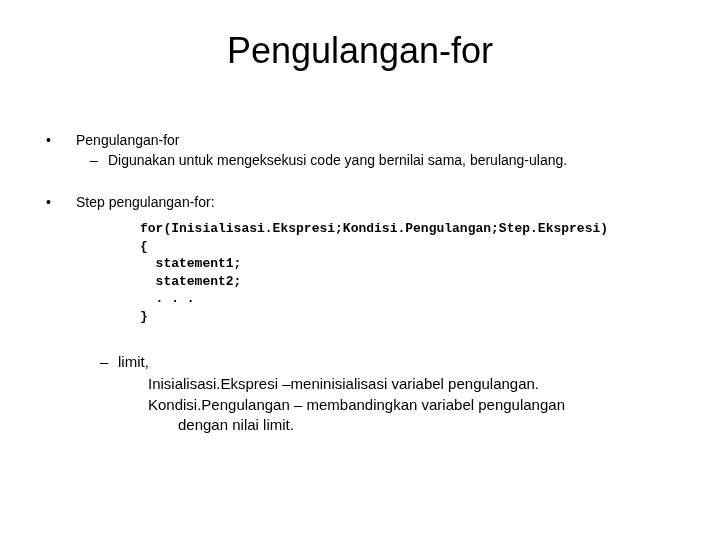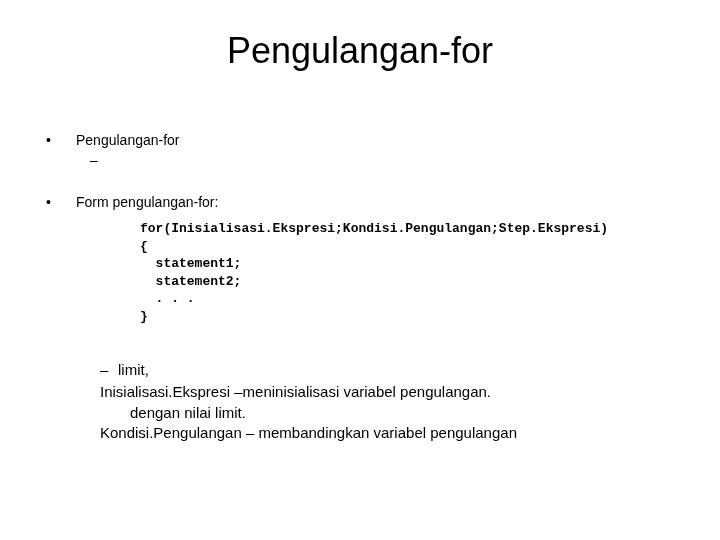--- a/index.html
+++ b/index.html
@@ -48,69 +48,71 @@
     flex: 0 0 18px;
   }
   .gap-big { height: 22px; }
   .code-block {
     font-family: "Courier New", Courier, monospace;
     font-weight: bold;
     font-size: 13px;
     white-space: pre;
     margin-left: 100px;
     margin-top: 10px;
-    margin-bottom: 36px;
+    margin-bottom: 28px;
     line-height: 1.35;
   }
   .explain {
     font-size: 15px;
     margin-left: 60px;
   }
   .explain .sub-row { margin-left: 0; font-size: 15px; }
   .explain-body {
+    margin-left: 48px;
     font-size: 15px;
     line-height: 1.35;
   }
   .explain-body .line { display: block; }
   .indent2 { padding-left: 30px; }
 </style>
 </head>
 <body>
 
 <div class="slide">
 
   <h1 class="title">Pengulangan-for</h1>
 
   <div class="bullet-row">
     <span class="bullet-dot">•</span>
     <span>Pengulangan-for</span>
   </div>
   <div class="sub-row">
     <span class="dash">–</span>
+    <span>Digunakan untuk mengeksekusi code yang bernilai sama, berulang-ulang.</span>
   </div>
 
   <div class="gap-big"></div>
 
   <div class="bullet-row">
     <span class="bullet-dot">•</span>
-    <span>Form pengulangan-for:</span>
+    <span>Step pengulangan-for:</span>
   </div>
 
   <div class="code-block">for(Inisialisasi.Ekspresi;Kondisi.Pengulangan;Step.Ekspresi)
 {
   statement1;
   statement2;
   . . .
 }</div>
 
   <div class="explain">
     <div class="sub-row">
       <span class="dash">–</span>
       <span>limit,</span>
     </div>
     <div class="explain-body">
       <span class="line">Inisialisasi.Ekspresi  –meninisialisasi variabel pengulangan.</span>
+      <span class="line">Kondisi.Pengulangan            – membandingkan variabel pengulangan</span>
       <span class="line indent2">dengan                                               nilai limit.</span>
-      <span class="line">Kondisi.Pengulangan            – membandingkan variabel pengulangan</span>
     </div>
   </div>
 
 </div>
 
 </body></html>

